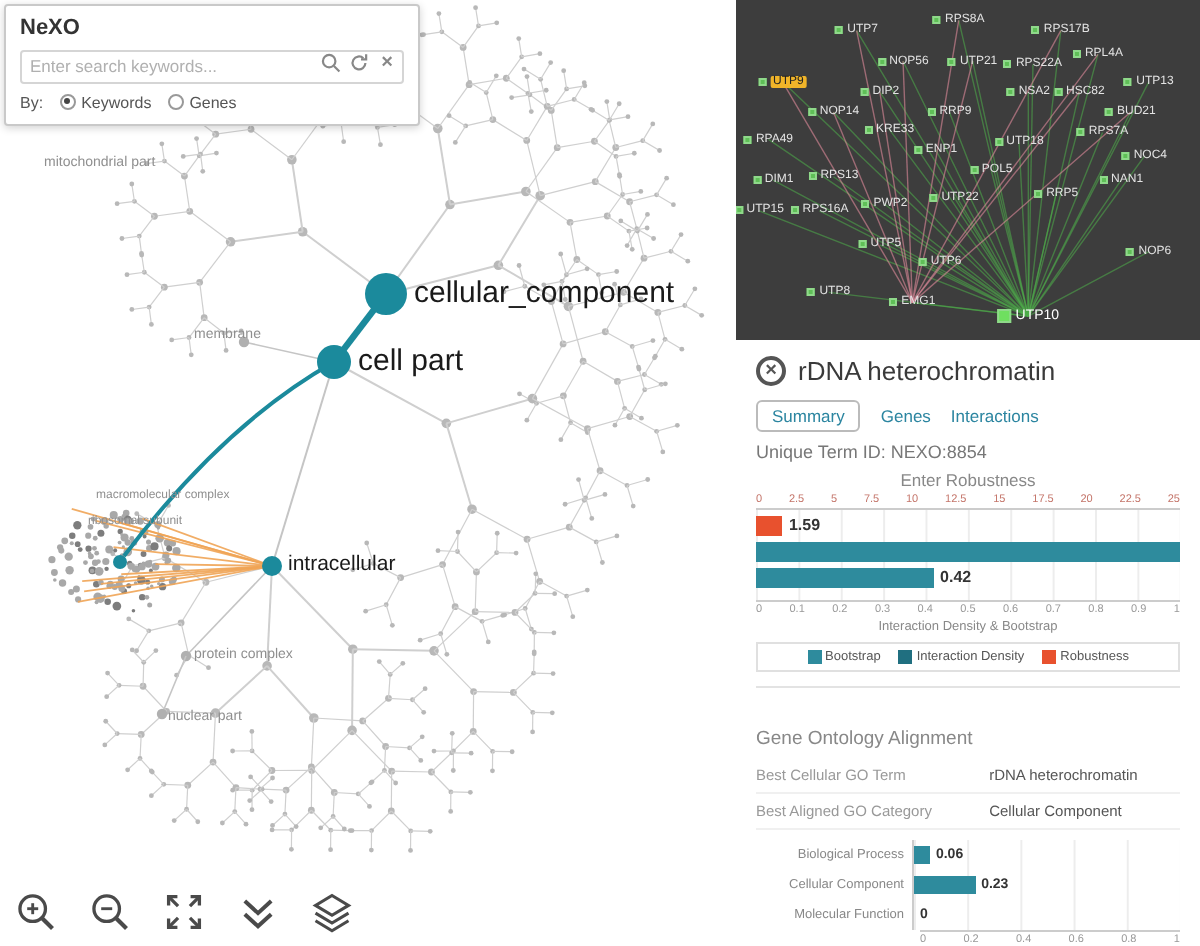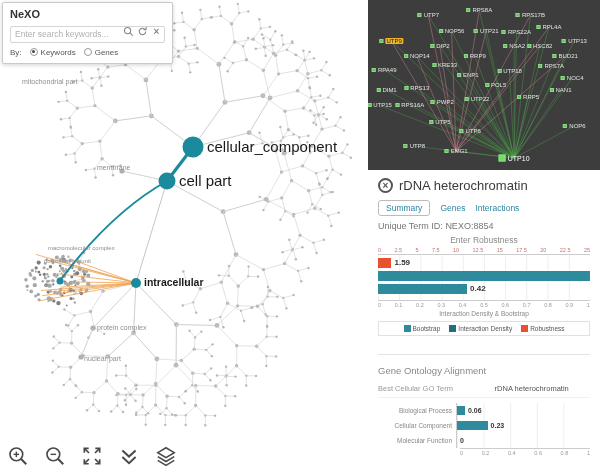--- a/index.html
+++ b/index.html
@@ -8,21 +8,21 @@
   .app{position:relative;width:600px;height:473px;overflow:hidden;background:#fff}
 
   
   .canvas{position:absolute;left:0;top:0;width:368px;height:473px;background:#fff;overflow:hidden}
   #tree{position:absolute;left:0;top:0;z-index:1}
   #tree-labels{position:absolute;left:0;top:0;width:368px;height:473px;z-index:2;pointer-events:none}
   #tree-labels div{pointer-events:auto}
   .hl-label{position:absolute;color:#1a1a1a;font-weight:500;white-space:nowrap;cursor:pointer}
   .nlabel{position:absolute;color:#8f8f8f;white-space:nowrap;cursor:pointer}
 
-  .search-card{position:absolute;left:2px;top:2px;width:171px;z-index:5;background:#fff;
+  .search-card{position:absolute;left:2px;top:2px;width:208px;z-index:5;background:#fff;
     border:1px solid #c9c9c9;border-radius:2px;box-shadow:0 1px 4px rgba(0,0,0,.18);padding:5px 7px 6px}
   .brand{font-size:11px;font-weight:bold;color:#333;margin-bottom:3px}
   .search-row{position:relative}
   .search-input{width:100%;height:17px;border:1px solid #d5d5d5;border-radius:2px;font-size:8.5px;
     padding:0 40px 0 4px;color:#444;outline:none;font-family:"Liberation Sans",sans-serif}
   .search-input::placeholder{color:#b0b0b0}
   .sicons{position:absolute;right:3px;top:2px;display:flex;gap:3px;align-items:center;height:13px}
   .sicon{width:11px;height:11px;color:#888;cursor:pointer;display:inline-flex;align-items:center;justify-content:center}
   .xicon{font-size:10px;line-height:11px;font-weight:bold}
   .by-row{display:flex;align-items:center;gap:8px;margin-top:5px;font-size:8px;color:#555}
@@ -60,21 +60,21 @@
   .axis.top{color:#c4756a;border-bottom:1px solid #ccc;padding-bottom:1px}
   .axis.bottom{border-top:1px solid #ccc;padding-top:1px}
   .rb-plot{padding:3px 0;background-image:linear-gradient(to right,#ededed 1px,transparent 1px);background-size:10% 100%}
   .bar-row{display:flex;height:13px}
   .bar{height:10px}
   .bar-label{font-size:8px;font-weight:bold;color:#333;margin-left:3px}
   .axis-label{text-align:center;font-size:6.5px;color:#888;margin-top:2px}
   .legend{display:flex;justify-content:center;gap:9px;border:1px solid #e0e0e0;padding:3px 2px;margin-top:4px}
   .litem{display:flex;align-items:center;gap:2px;font-size:6.5px;color:#555}
   .lswatch{width:7px;height:7px;flex:0 0 auto}
-  .sec-head{font-size:9.5px;color:#888;border-top:1px solid #e3e3e3;margin-top:18px;padding-top:10px}
+  .sec-head{font-size:9.5px;color:#888;border-top:1px solid #e3e3e3;margin-top:7px;padding-top:20px}
   .go-row{display:flex;font-size:7.5px;border-top:1px solid #f0f0f0;padding:4px 0}
   .go-row:first-child{border-top:none}
   #go-rows{margin-top:4px;border-bottom:1px solid #f0f0f0}
   .go-label{width:55%;color:#999}
   .go-value{color:#555}
   #go-chart{margin-top:5px}
   .g-row{display:flex;align-items:center;height:15px}
   .g-cat{width:78px;text-align:right;font-size:6.5px;color:#888;padding-right:4px}
   .g-area{flex:1;display:flex;align-items:center;height:100%;border-left:1px solid #ccc;
     background-image:linear-gradient(to right,#ededed 1px,transparent 1px);background-size:20% 100%}
@@ -1017,21 +1017,21 @@
         <path d="M167,181 Q112,212 62,278" stroke="#1b8a9c" stroke-width="2" fill="none"></path>
         <line x1="193" y1="147" x2="167" y2="181" stroke="#1b8a9c" stroke-width="3.2"></line>
         <circle cx="60" cy="281" r="3.5" fill="#1b8a9c"></circle>
         <circle cx="193" cy="147" r="10.5" fill="#1b8a9c"></circle>
         <circle cx="167" cy="181" r="8.5" fill="#1b8a9c"></circle>
         <circle cx="136" cy="283" r="5" fill="#1b8a9c"></circle>
       </svg>
     <div id="tree-labels">
         <div class="hl-label" style="left: 207px; top: 138px; font-size: 15px;">cellular_component</div>
         <div class="hl-label" style="left: 179px; top: 172px; font-size: 15px;">cell part</div>
-        <div class="hl-label" style="left: 144px; top: 276px; font-size: 10.5px; font-weight: bold;">intracellular</div>
+        <div class="hl-label" style="left: 144px; top: 276px; font-size: 10.5px;">intracellular</div>
         <div class="nlabel" style="left: 22px; top: 78px; font-size: 7px;">mitochondrial part</div>
         <div class="nlabel" style="left: 97px; top: 164px; font-size: 7px;">membrane</div>
         <div class="nlabel" style="left: 48px; top: 245px; font-size: 6px;">macromolecular complex</div>
         <div class="nlabel" style="left: 44px; top: 258px; font-size: 6px;">ribosomal subunit</div>
         <div class="nlabel" style="left: 97px; top: 324px; font-size: 7px;">protein complex</div>
         <div class="nlabel" style="left: 84px; top: 355px; font-size: 7px;">nuclear part</div>
       </div>
 
     <div class="search-card">
       <div class="brand">NeXO</div>
@@ -1388,20 +1388,24 @@
             </span>
           </div>
       </div>
 
       <div class="sec-head">Gene Ontology Alignment</div>
       <div id="go-rows">
           <div class="go-row">
             <span class="go-label">Best Cellular GO Term</span>
             <span class="go-value">rDNA heterochromatin</span>
           </div>
+          <div class="go-row">
+            <span class="go-label">Best Aligned GO Category</span>
+            <span class="go-value">Cellular Component</span>
+          </div>
         </div>
       <div id="go-chart">
           <div class="g-row">
             <span class="g-cat">Biological Process</span>
             <div class="g-area">
               <div class="g-bar" style="width: 6%; background: rgb(46, 139, 157);"></div>
               <span class="g-val">0.06</span>
             </div>
           </div>
           <div class="g-row">

